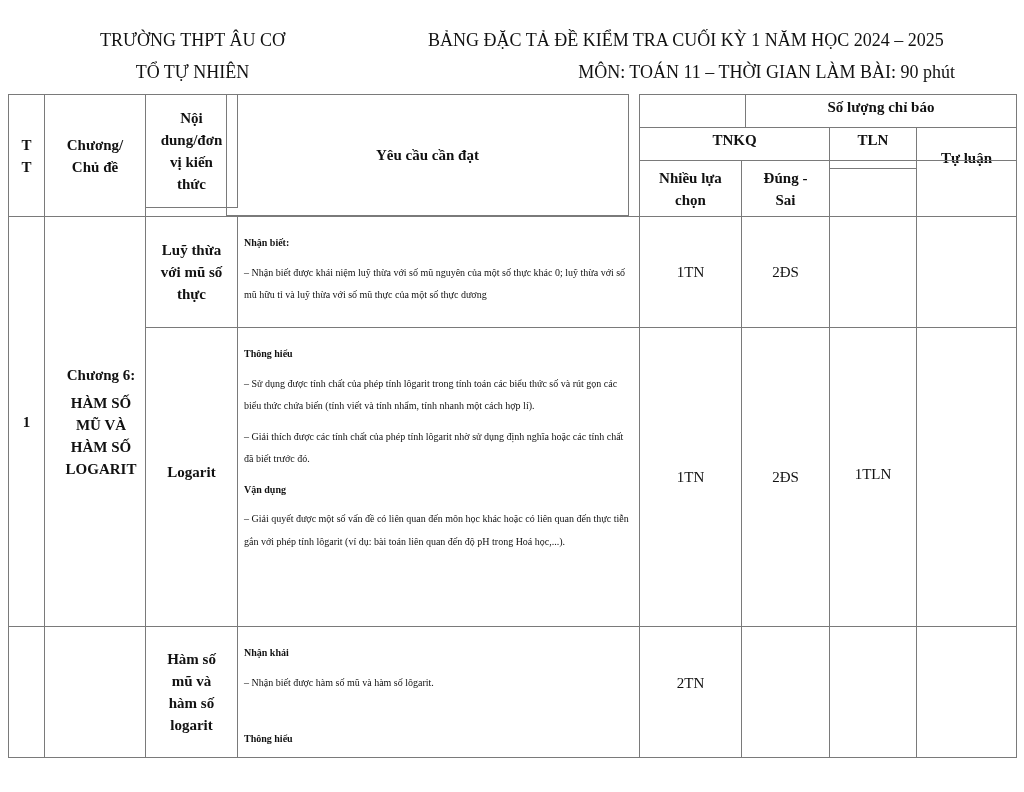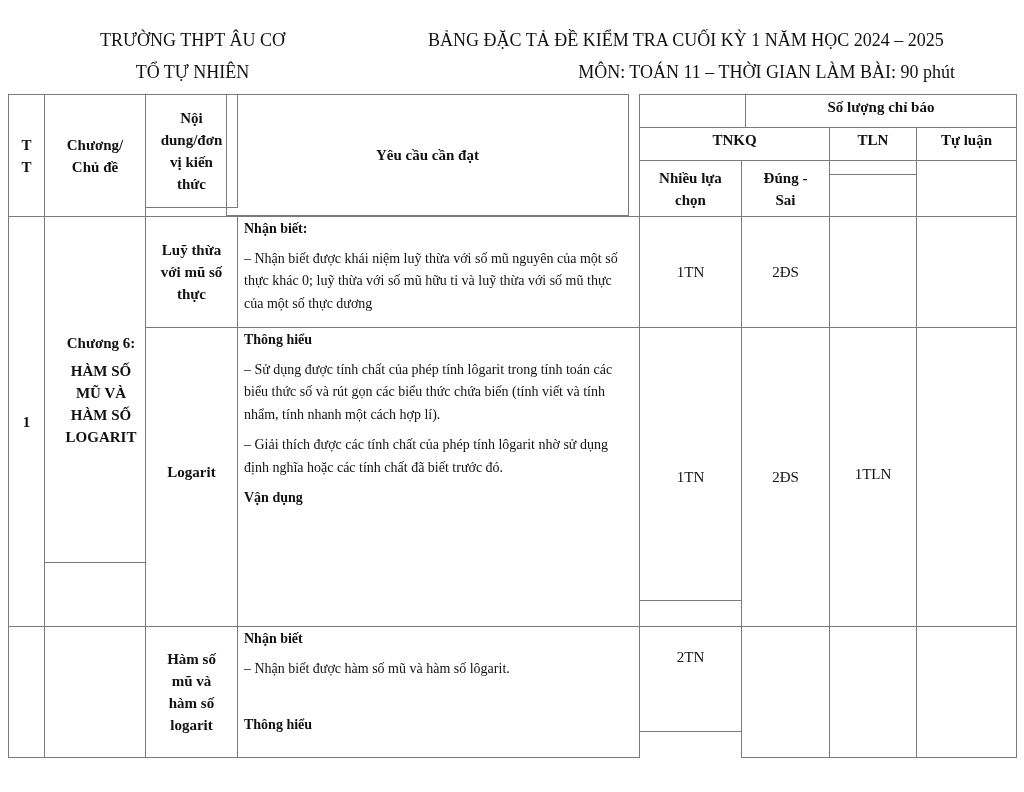--- a/index.html
+++ b/index.html
@@ -3,21 +3,21 @@
 <meta charset="utf-8">
 <style>
   html, body { margin:0; padding:0; background:#ffffff; }
   body { width:1024px; height:792px; position:relative; overflow:hidden;
          font-family:"Liberation Serif", "DejaVu Serif", serif; color:#111; }
   .hdr { position:absolute; font-weight:normal; font-size:18px; white-space:nowrap; text-align:center; }
   .cell { position:absolute; box-sizing:border-box; border:1px solid #7a7a7a; }
   .c { display:flex; align-items:center; justify-content:center; text-align:center; }
   .b { font-weight:bold; }
   .txt { font-size:15px; line-height:22px; }
-  .req { padding:1px 6px 0 6px; font-size:14px; line-height:22.5px; }
+  .req { padding:15px 6px 0 6px; font-size:10px; line-height:22.5px; }
   .req p { margin:0 0 8px 0; }
   .req .lvl { font-weight:bold; margin-bottom:7px; }
 </style>
 </head>
 <body>
 
 <div class="hdr" style="left:60px; top:30px; width:265px;">TRƯỜNG THPT ÂU CƠ</div>
 <div class="hdr" style="left:60px; top:62px; width:265px;">TỔ TỰ NHIÊN</div>
 <div class="hdr" style="left:428px; top:30px; width:510px;">BẢNG ĐẶC TẢ ĐỀ KIỂM TRA CUỐI KỲ 1 NĂM HỌC 2024 – 2025</div>
 <div class="hdr" style="left:440px; top:62px; width:515px;text-align:right;">MÔN: TOÁN 11 – THỜI GIAN LÀM BÀI: 90 phút</div>
@@ -31,32 +31,32 @@
   <div class="cell c b txt" style="left:145px; top:94px; width:93px; height:114px; white-space:pre-line;">Nội
 dung/đơn
 vị kiến
 thức</div>
   <div class="cell c b txt" style="left:226px; top:94px; width:403px; height:122px;">Yêu cầu cần đạt</div>
 
   <div class="cell" style="left:639px; top:94px; width:107px; height:34px;"></div>
   <div class="cell c b txt" style="left:745px; top:94px; width:272px; height:34px; align-items:flex-start; padding-top:1px;">Số lượng chỉ báo</div>
 
   <div class="cell c b txt" style="left:639px; top:127px; width:191px; height:34px; align-items:flex-start; padding-top:1px;">TNKQ</div>
-  <div class="cell c b txt" style="left:829px; top:127px; width:88px; height:48px; align-items:flex-start; padding-top:1px;">TLN</div>
-  <div class="cell c b txt" style="left:916px; top:127px; width:101px; height:34px; align-items:flex-start; padding-top:1px;">Tự luận</div>
+  <div class="cell c b txt" style="left:829px; top:127px; width:88px; height:42px; align-items:flex-start; padding-top:1px;">TLN</div>
+  <div class="cell c b txt" style="left:916px; top:127px; width:101px; height:34px; align-items:flex-start; padding-top:19px;">Tự luận</div>
 
   <div class="cell c b txt" style="left:639px; top:160px; width:103px; height:57px; white-space:pre-line;">Nhiều lựa
 chọn</div>
   <div class="cell c b txt" style="left:741px; top:160px; width:89px; height:57px; white-space:pre-line;">Đúng -
 Sai</div>
   <div class="cell" style="left:829px; top:160px; width:88px; height:57px;"></div>
   <div class="cell" style="left:916px; top:160px; width:101px; height:57px;"></div>
 
   <div class="cell c b txt" style="left:8px; top:216px; width:37px; height:411px;">1</div>
-  <div class="cell c b txt" style="left:44px; top:216px; width:102px; height:347px; flex-direction:column;padding-left:12px;">
+  <div class="cell c b txt" style="left:44px; top:216px; width:102px; height:411px; flex-direction:column;padding-left:12px;">
     <div style="margin-bottom:6px;">Chương 6:</div>
     <div style="white-space:pre-line;">HÀM SỐ
 MŨ VÀ
 HÀM SỐ
 LOGARIT</div>
   </div>
 
   <div class="cell c b txt" style="left:145px; top:216px; width:93px; height:112px; white-space:pre-line;">Luỹ thừa
 với mũ số
 thực</div>
@@ -68,34 +68,35 @@
   <div class="cell c txt" style="left:741px; top:216px; width:89px; height:112px;">2ĐS</div>
   <div class="cell c txt" style="left:829px; top:216px; width:88px; height:112px;"></div>
   <div class="cell c txt" style="left:916px; top:216px; width:101px; height:112px;"></div>
 
   <div class="cell c b txt" style="left:145px; top:327px; width:93px; height:300px; align-items:flex-start; padding-top:133px;">Logarit</div>
   <div class="cell req" style="left:237px; top:327px; width:403px; height:300px;">
     <p class="lvl">Thông hiểu</p>
     <p>– Sử dụng được tính chất của phép tính lôgarit trong tính toán các biểu thức số và rút gọn các biểu thức chứa biến (tính viết và tính nhẩm, tính nhanh một cách hợp lí).</p>
     <p>– Giải thích được các tính chất của phép tính lôgarit nhờ sử dụng định nghĩa hoặc các tính chất đã biết trước đó.</p>
     <p class="lvl">Vận dụng</p>
+    <p>– Giải quyết được một số vấn đề có liên quan đến môn học khác hoặc có liên quan đến thực tiễn gắn với phép tính lôgarit (ví dụ: bài toán liên quan đến độ pH trong Hoá học,...).</p>
   </div>
   <div class="cell c txt" style="left:639px; top:327px; width:103px; height:300px;">1TN</div>
   <div class="cell c txt" style="left:741px; top:327px; width:89px; height:300px;">2ĐS</div>
   <div class="cell c txt" style="left:829px; top:327px; width:88px; height:300px; padding-bottom:6px;">1TLN</div>
   <div class="cell c txt" style="left:916px; top:327px; width:101px; height:300px;"></div>
 
   <div class="cell c b txt" style="left:8px; top:626px; width:37px; height:132px;"></div>
   <div class="cell c b txt" style="left:44px; top:626px; width:102px; height:132px;"></div>
   <div class="cell c b txt" style="left:145px; top:626px; width:93px; height:132px; white-space:pre-line;">Hàm số
 mũ và
 hàm số
 logarit</div>
   <div class="cell req" style="left:237px; top:626px; width:403px; height:132px;">
-    <p class="lvl">Nhận biết</p>
+    <p class="lvl">Nhận khái</p>
     <p style="margin-bottom:34px;">– Nhận biết được hàm số mũ và hàm số lôgarit.</p>
     <p class="lvl">Thông hiểu</p>
   </div>
-  <div class="cell c txt" style="left:639px; top:600px; width:103px; height:132px; padding-bottom:18px;">2TN</div>
+  <div class="cell c txt" style="left:639px; top:626px; width:103px; height:132px; padding-bottom:18px;">2TN</div>
   <div class="cell c txt" style="left:741px; top:626px; width:89px; height:132px;"></div>
   <div class="cell c txt" style="left:829px; top:626px; width:88px; height:132px;"></div>
   <div class="cell c txt" style="left:916px; top:626px; width:101px; height:132px;"></div>
 </div>
 
 </body></html>

